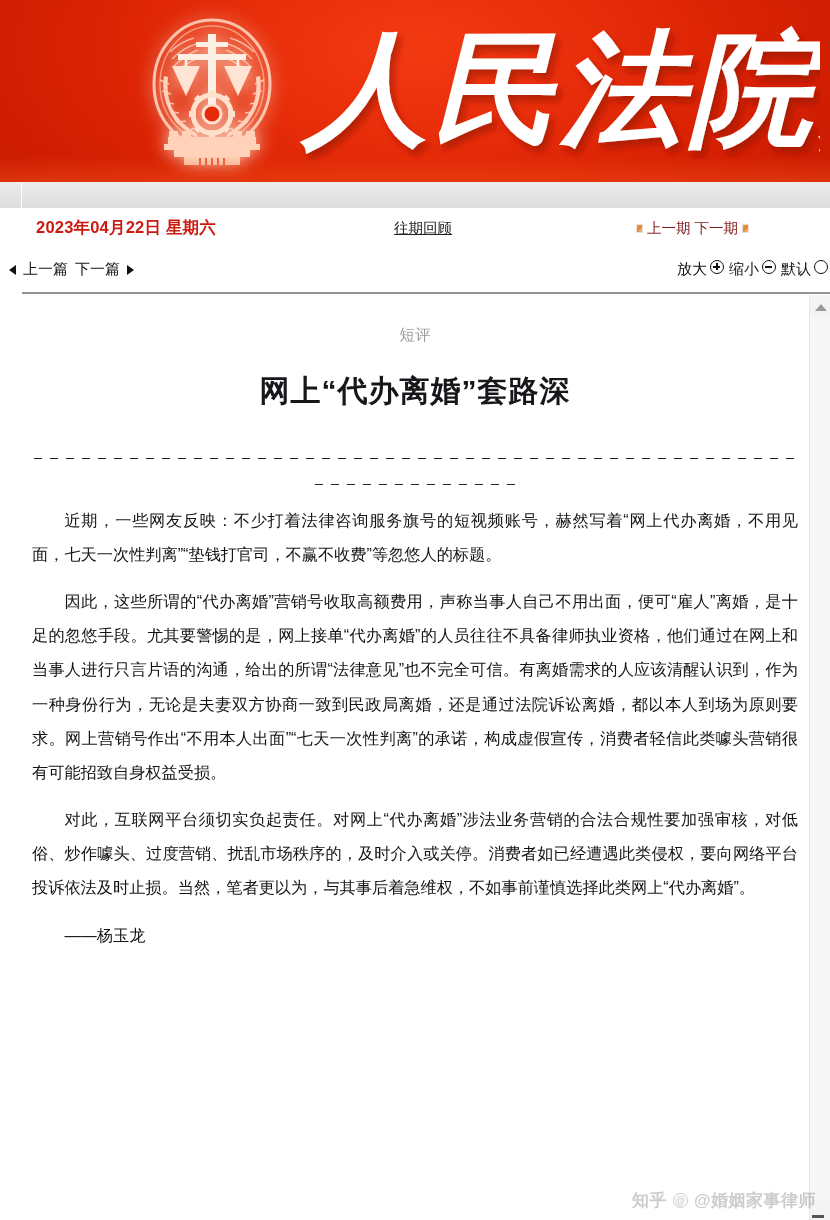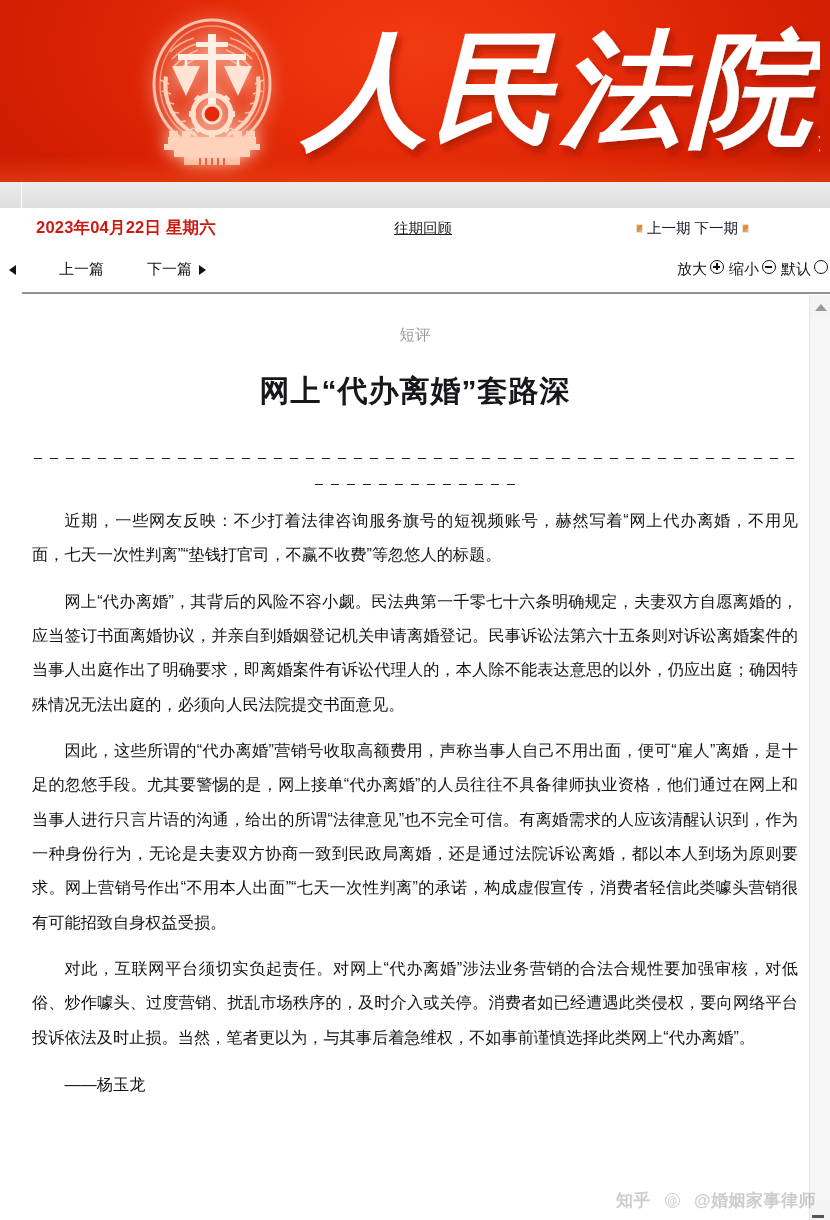--- a/index.html
+++ b/index.html
@@ -76,21 +76,21 @@
     display: flex; align-items: center; gap: 4px;
     font-size: 14.5px; color: #1b1b1b; white-space: nowrap;
   }
   .deco-sq {
     width: 7px; height: 9px;
     background:
       linear-gradient(135deg, #f0a14b 0%, #e8822a 45%, #f4c089 100%);
     border: 1px solid #e7e2dc;
     display: inline-block;
   }
-  .issue-nav a { color: #0f172a; text-decoration: none; }
+  .issue-nav a { color: #7f1d1d; text-decoration: none; }
 
   
   .nav-row2 {
     position: absolute; top: 70px; left: 0;
     width: 830px; height: 42px;
   }
   .art-nav {
     position: absolute; left: 9px; top: 8px;
     display: flex; align-items: center; gap: 7px;
     font-size: 15px; color: #111; white-space: nowrap;
@@ -100,21 +100,21 @@
     border-top: 5.5px solid transparent;
     border-bottom: 5.5px solid transparent;
     border-right: 7px solid #111;
   }
   .tri-right {
     width: 0; height: 0;
     border-top: 5.5px solid transparent;
     border-bottom: 5.5px solid transparent;
     border-left: 7px solid #111;
   }
-  .art-nav a { color: #111; text-decoration: none; margin-left: 36px; }
+  .art-nav a { color: #111; text-decoration: none; }
 
   .zoom-ctrls {
     position: absolute; right: 2px; top: 8px;
     display: flex; align-items: center; gap: 5px;
     font-size: 15px; color: #111; white-space: nowrap;
   }
   .zoom-item { display: flex; align-items: flex-start; gap: 3px; }
   .circ {
     width: 14px; height: 14px; border: 1.6px solid #111;
     border-radius: 50%; position: relative; display: inline-block;
@@ -205,21 +205,21 @@
     background: #f7f7f7;
   }
   .sb-down {
     position: absolute; bottom: 2px; left: 2px;
     width: 12px; height: 3px; background: #555;
   }
 
   
   .watermark {
     position: absolute; right: 14px; bottom: 8px;
-    display: flex; align-items: center; gap: 14px;
+    display: flex; align-items: center; gap: 6px;
     color: rgba(120,120,120,0.38);
     font-size: 17px; letter-spacing: 0.5px;
     white-space: nowrap;
     pointer-events: none;
     font-weight: bold;
     margin-top: 48px;
   }
   .wm-logo { font-size: 17px; }
   .wm-at {
     display: inline-flex; align-items: center; justify-content: center;
@@ -367,21 +367,20 @@
   <div class="article-panel">
     <div class="panel-body">
       <div class="kicker">短评</div>
       <h1 class="headline">网上“代办离婚”套路深</h1>
 
       <div class="dash-full"></div>
       <div class="dash-short"></div>
 
       <div class="body-text">
         <p>近期，一些网友反映：不少打着法律咨询服务旗号的短视频账号，赫然写着“网上代办离婚，不用见面，七天一次性判离”“垫钱打官司，不赢不收费”等忽悠人的标题。</p>
-        <p>网上“代办离婚”，其背后的风险不容小觑。民法典第一千零七十六条明确规定，夫妻双方自愿离婚的，应当签订书面离婚协议，并亲自到婚姻登记机关申请离婚登记。民事诉讼法第六十五条则对诉讼离婚案件的当事人出庭作出了明确要求，即离婚案件有诉讼代理人的，本人除不能表达意思的以外，仍应出庭；确因特殊情况无法出庭的，必须向人民法院提交书面意见。</p>
         <p>因此，这些所谓的“代办离婚”营销号收取高额费用，声称当事人自己不用出面，便可“雇人”离婚，是十足的忽悠手段。尤其要警惕的是，网上接单“代办离婚”的人员往往不具备律师执业资格，他们通过在网上和当事人进行只言片语的沟通，给出的所谓“法律意见”也不完全可信。有离婚需求的人应该清醒认识到，作为一种身份行为，无论是夫妻双方协商一致到民政局离婚，还是通过法院诉讼离婚，都以本人到场为原则要求。网上营销号作出“不用本人出面”“七天一次性判离”的承诺，构成虚假宣传，消费者轻信此类噱头营销很有可能招致自身权益受损。</p>
         <p>对此，互联网平台须切实负起责任。对网上“代办离婚”涉法业务营销的合法合规性要加强审核，对低俗、炒作噱头、过度营销、扰乱市场秩序的，及时介入或关停。消费者如已经遭遇此类侵权，要向网络平台投诉依法及时止损。当然，笔者更以为，与其事后着急维权，不如事前谨慎选择此类网上“代办离婚”。</p>
       </div>
 
       <div class="signature">——杨玉龙</div>
     </div>
   </div>
 
   <div class="scrollbar">
     <div class="sb-up">

